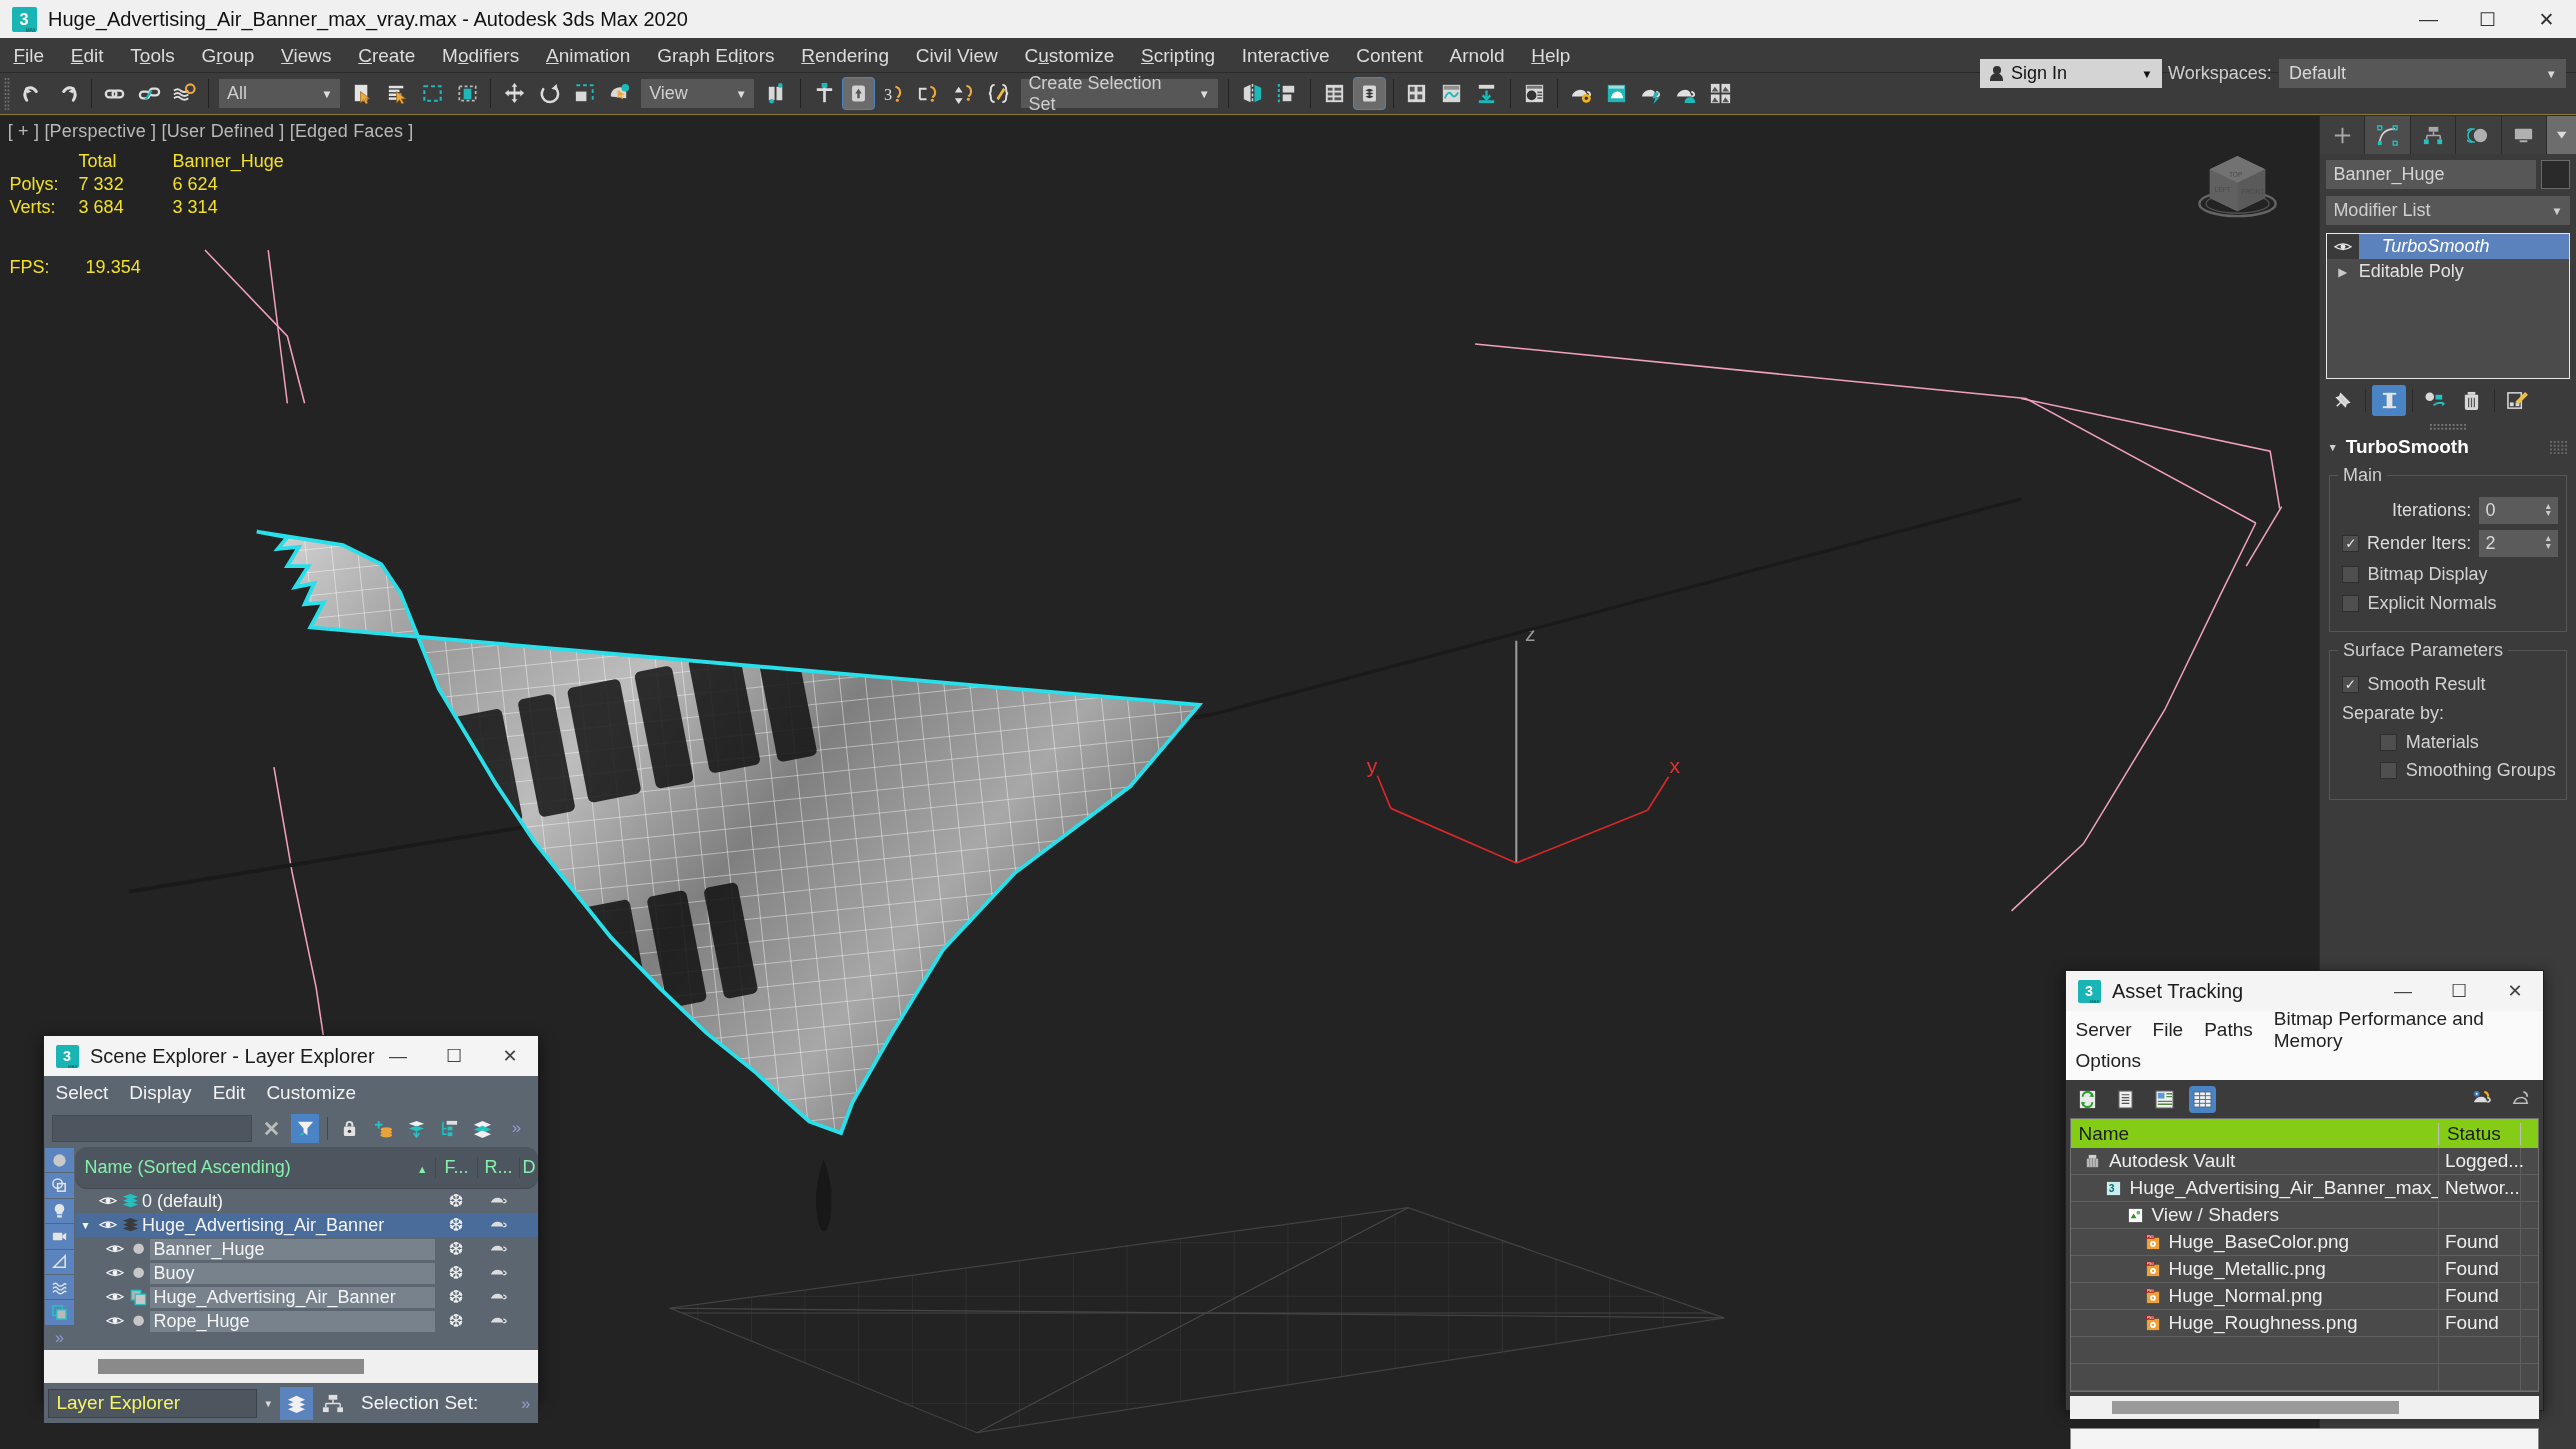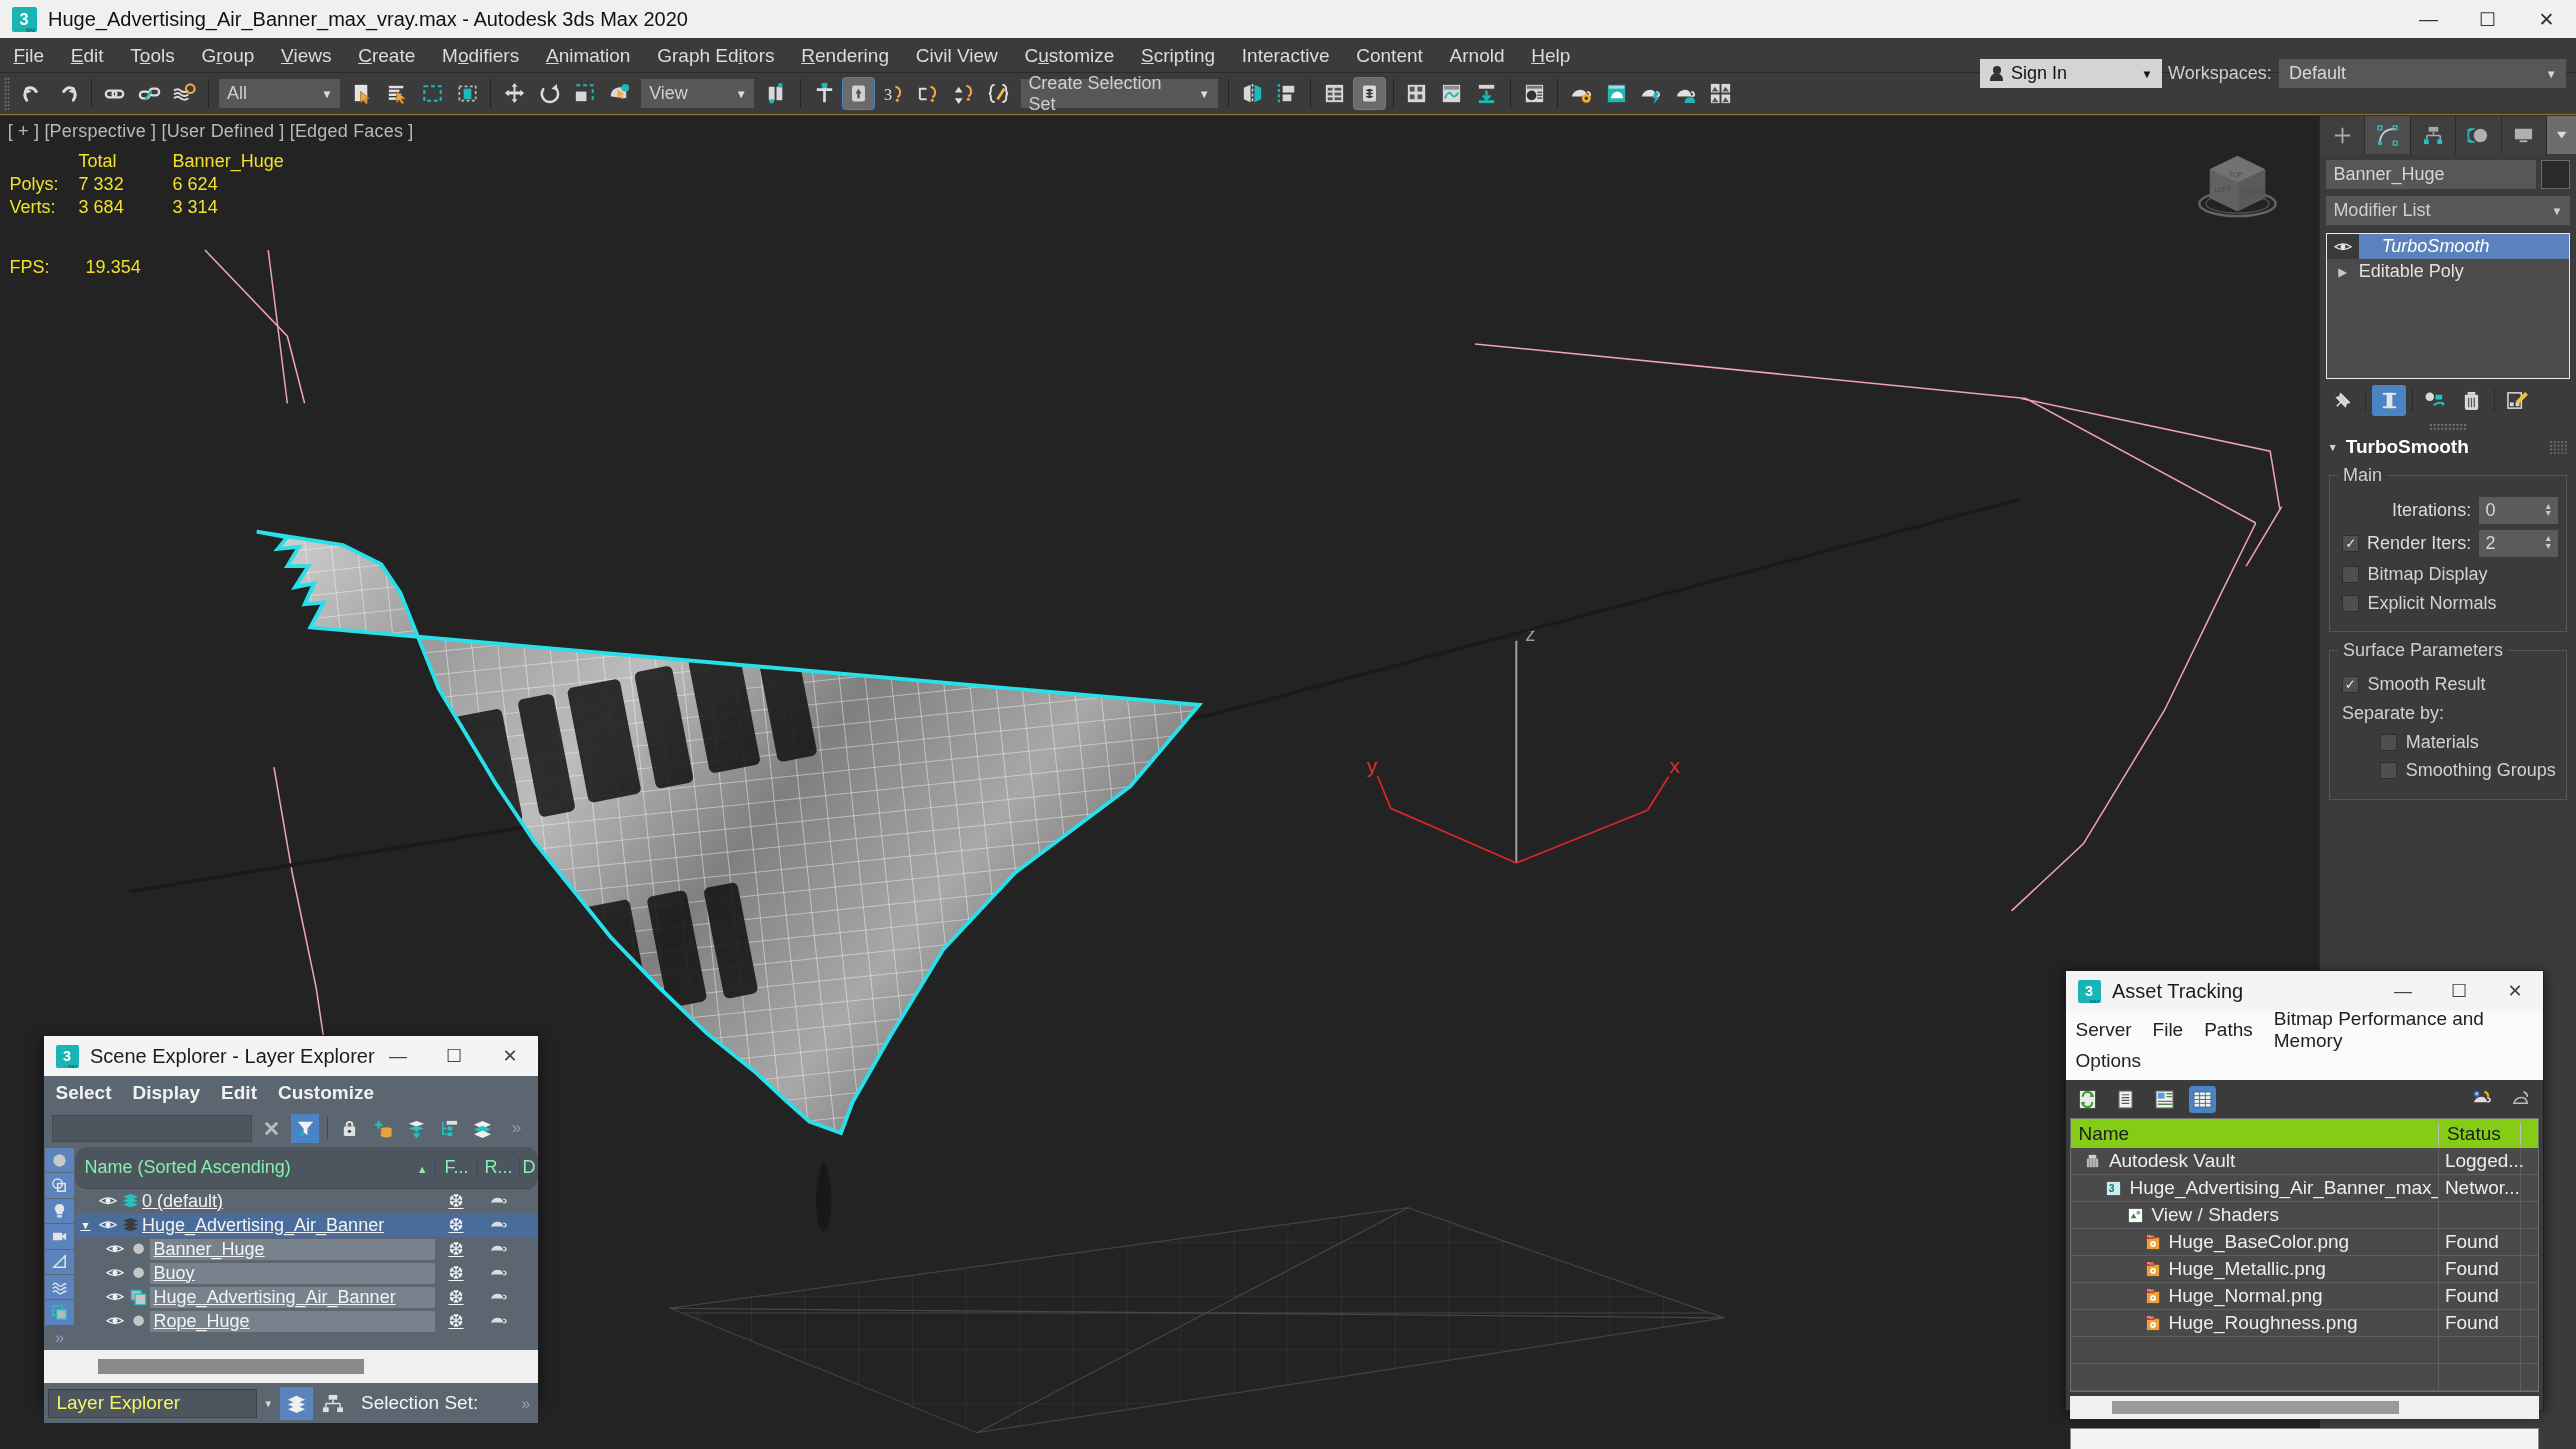--- a/index.html
+++ b/index.html
@@ -215,36 +215,36 @@
   }
   .dlg-title .dicon{
     width:23px;height:23px;margin:0 11.5px; background:#19b5b5;color:#fff;font-weight:bold;
     font-size:14.4px;display:flex;align-items:center;justify-content:center;border-radius:1.9px;position:relative;
   }
   .dlg-title .dicon:after{
     content:"MAX";position:absolute;bottom:-1px;right:1px;font-size:4.3px;color:#0c6f6f;
   }
   .dlg-wc{ position:absolute;right:0;top:0;height:40px;display:flex; }
   .dlg-wc div{ width:56px;height:40px;display:flex;align-items:center;justify-content:center;color:#444;font-size:18px; }
-  .se-menu{ height:33px;background:#5c6670;display:flex;align-items:center;padding-left:11.5px;gap:21px;font-size:19px;color:#f2f2f2;font-weight:bold; }
+  .se-menu{ height:33px;background:#5c6670;display:flex;align-items:center;padding-left:11.5px;gap:21px;font-size:19px;color:#f2f2f2; }
   .se-toolbar{ height:38px;display:flex;align-items:center;padding:0 7.7px;gap:5.7px;background:#5c6670; }
   .se-search{ width:209px;height:27px;background:#4d565f;border:1px solid #434b52; }
   .se-tb{ width:29px;height:29px;display:flex;align-items:center;justify-content:center; }
   .se-tb.on{ background:#4a84c4; }
   .se-vsep{ width:1px;height:23px;background:#41484f;margin:0 1.9px; }
   .se-body{ display:flex; height:203px; }
   .se-side{ width:31px;background:#5c6670;display:flex;flex-direction:column;align-items:center;padding-top:1px;gap:1px; }
   .se-side .sb{ width:29px;height:29px;background:#5b83bd;display:flex;align-items:center;justify-content:center; }
   .se-side .sb.none{ background:transparent; color:#8f9dd6; font-size:16.3px; }
   .se-list{ flex:1; background:#5c6670; overflow:hidden; }
   .se-hdr{ height:42px;display:flex;align-items:center;background:#4d565f;font-size:18px;color:#86efac; border-bottom:1px solid #41484f;border-radius:12px;}
   .se-hdr .hname{ flex:1;padding-left:9.6px;position:relative; }
   .se-hdr .hsort{ position:absolute;right:7.7px;top:5.7px;font-size:10.5px; }
   .se-hdr .hc{ width:42px;border-left:1px solid #41484f;text-align:center; }
-  .se-row{ height:24px;display:flex;align-items:center;font-size:18px;color:#f4f4f4;text-decoration:underline; }
+  .se-row{ height:24px;display:flex;align-items:center;font-size:18px;color:#f4f4f4; }
   .se-row .tw{ width:21px;display:flex;align-items:center;justify-content:center;font-size:10.5px; }
   .se-row .eye{ width:23px;display:flex;align-items:center;justify-content:center; }
   .se-row .lico{ width:23px;display:flex;align-items:center;justify-content:center; }
   .se-row .rname{ flex:1; }
   .se-row .rc{ width:42px;display:flex;align-items:center;justify-content:center; }
   .se-row.sel{ background:#4a6c9b; }
   .se-row.lvl1 .rname{ background:#77828c; padding-left:3.8px; }
   .se-row.lvl0pale .rname{ background:transparent; }
   .se-scroll{ height:33px; background:#f0f0f0; display:flex; align-items:center; padding:0 5.7px; }
   .se-scroll .bar{ height:15.3px; width:266px; background:#8a8a8a; margin-left:48px; }

